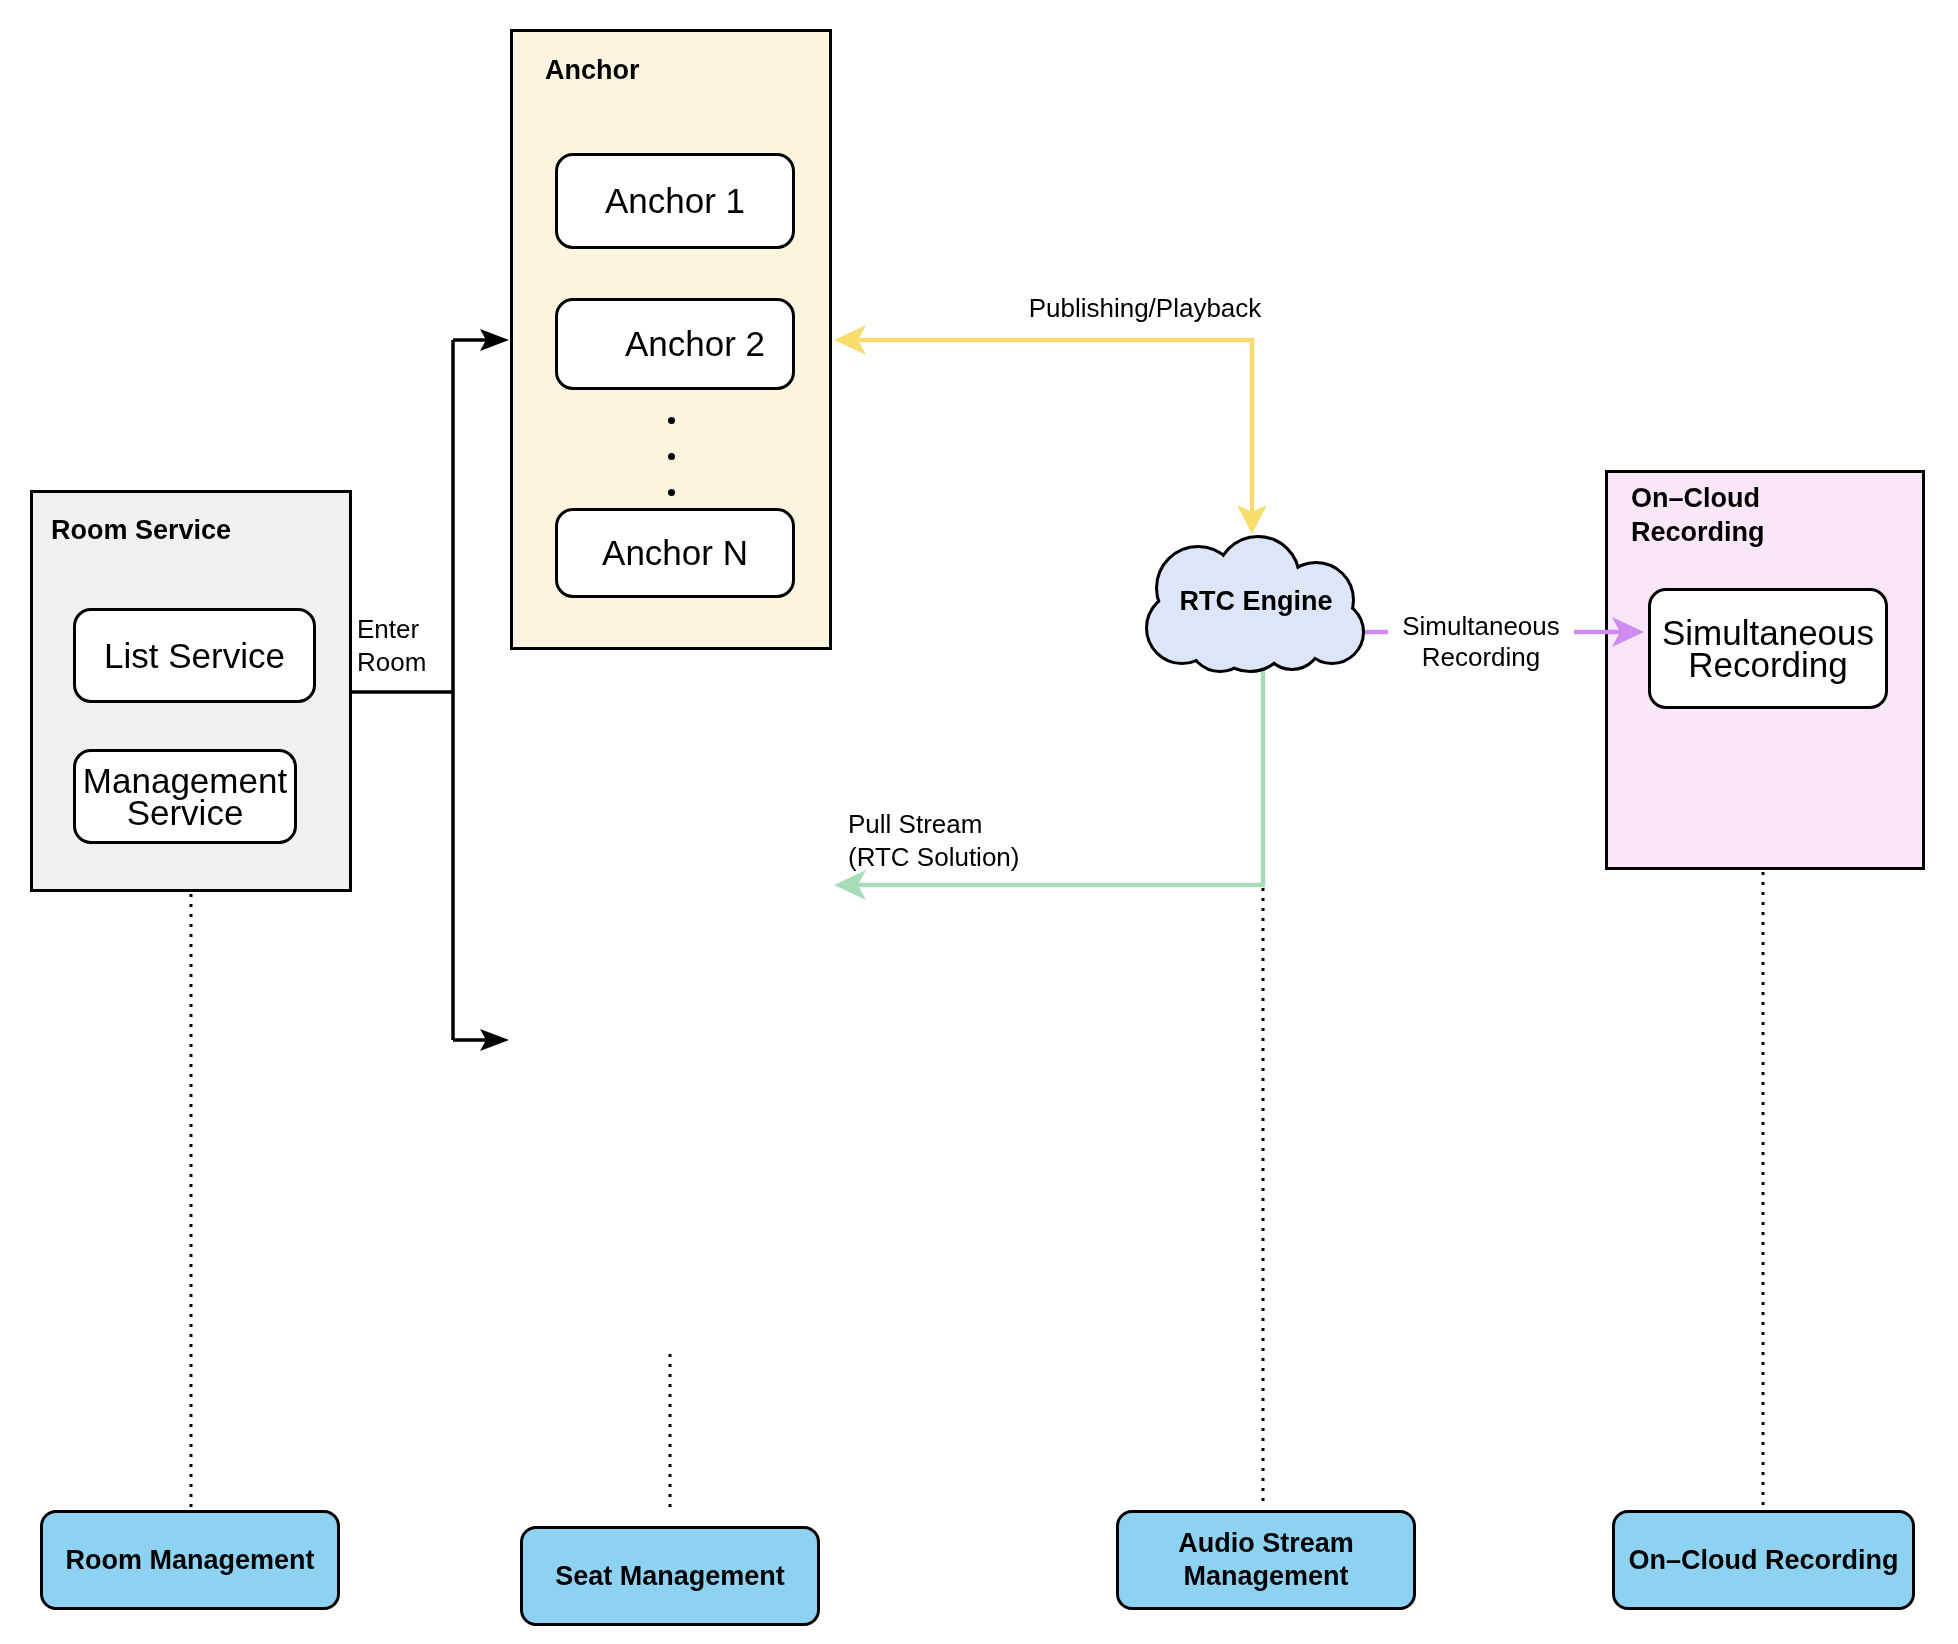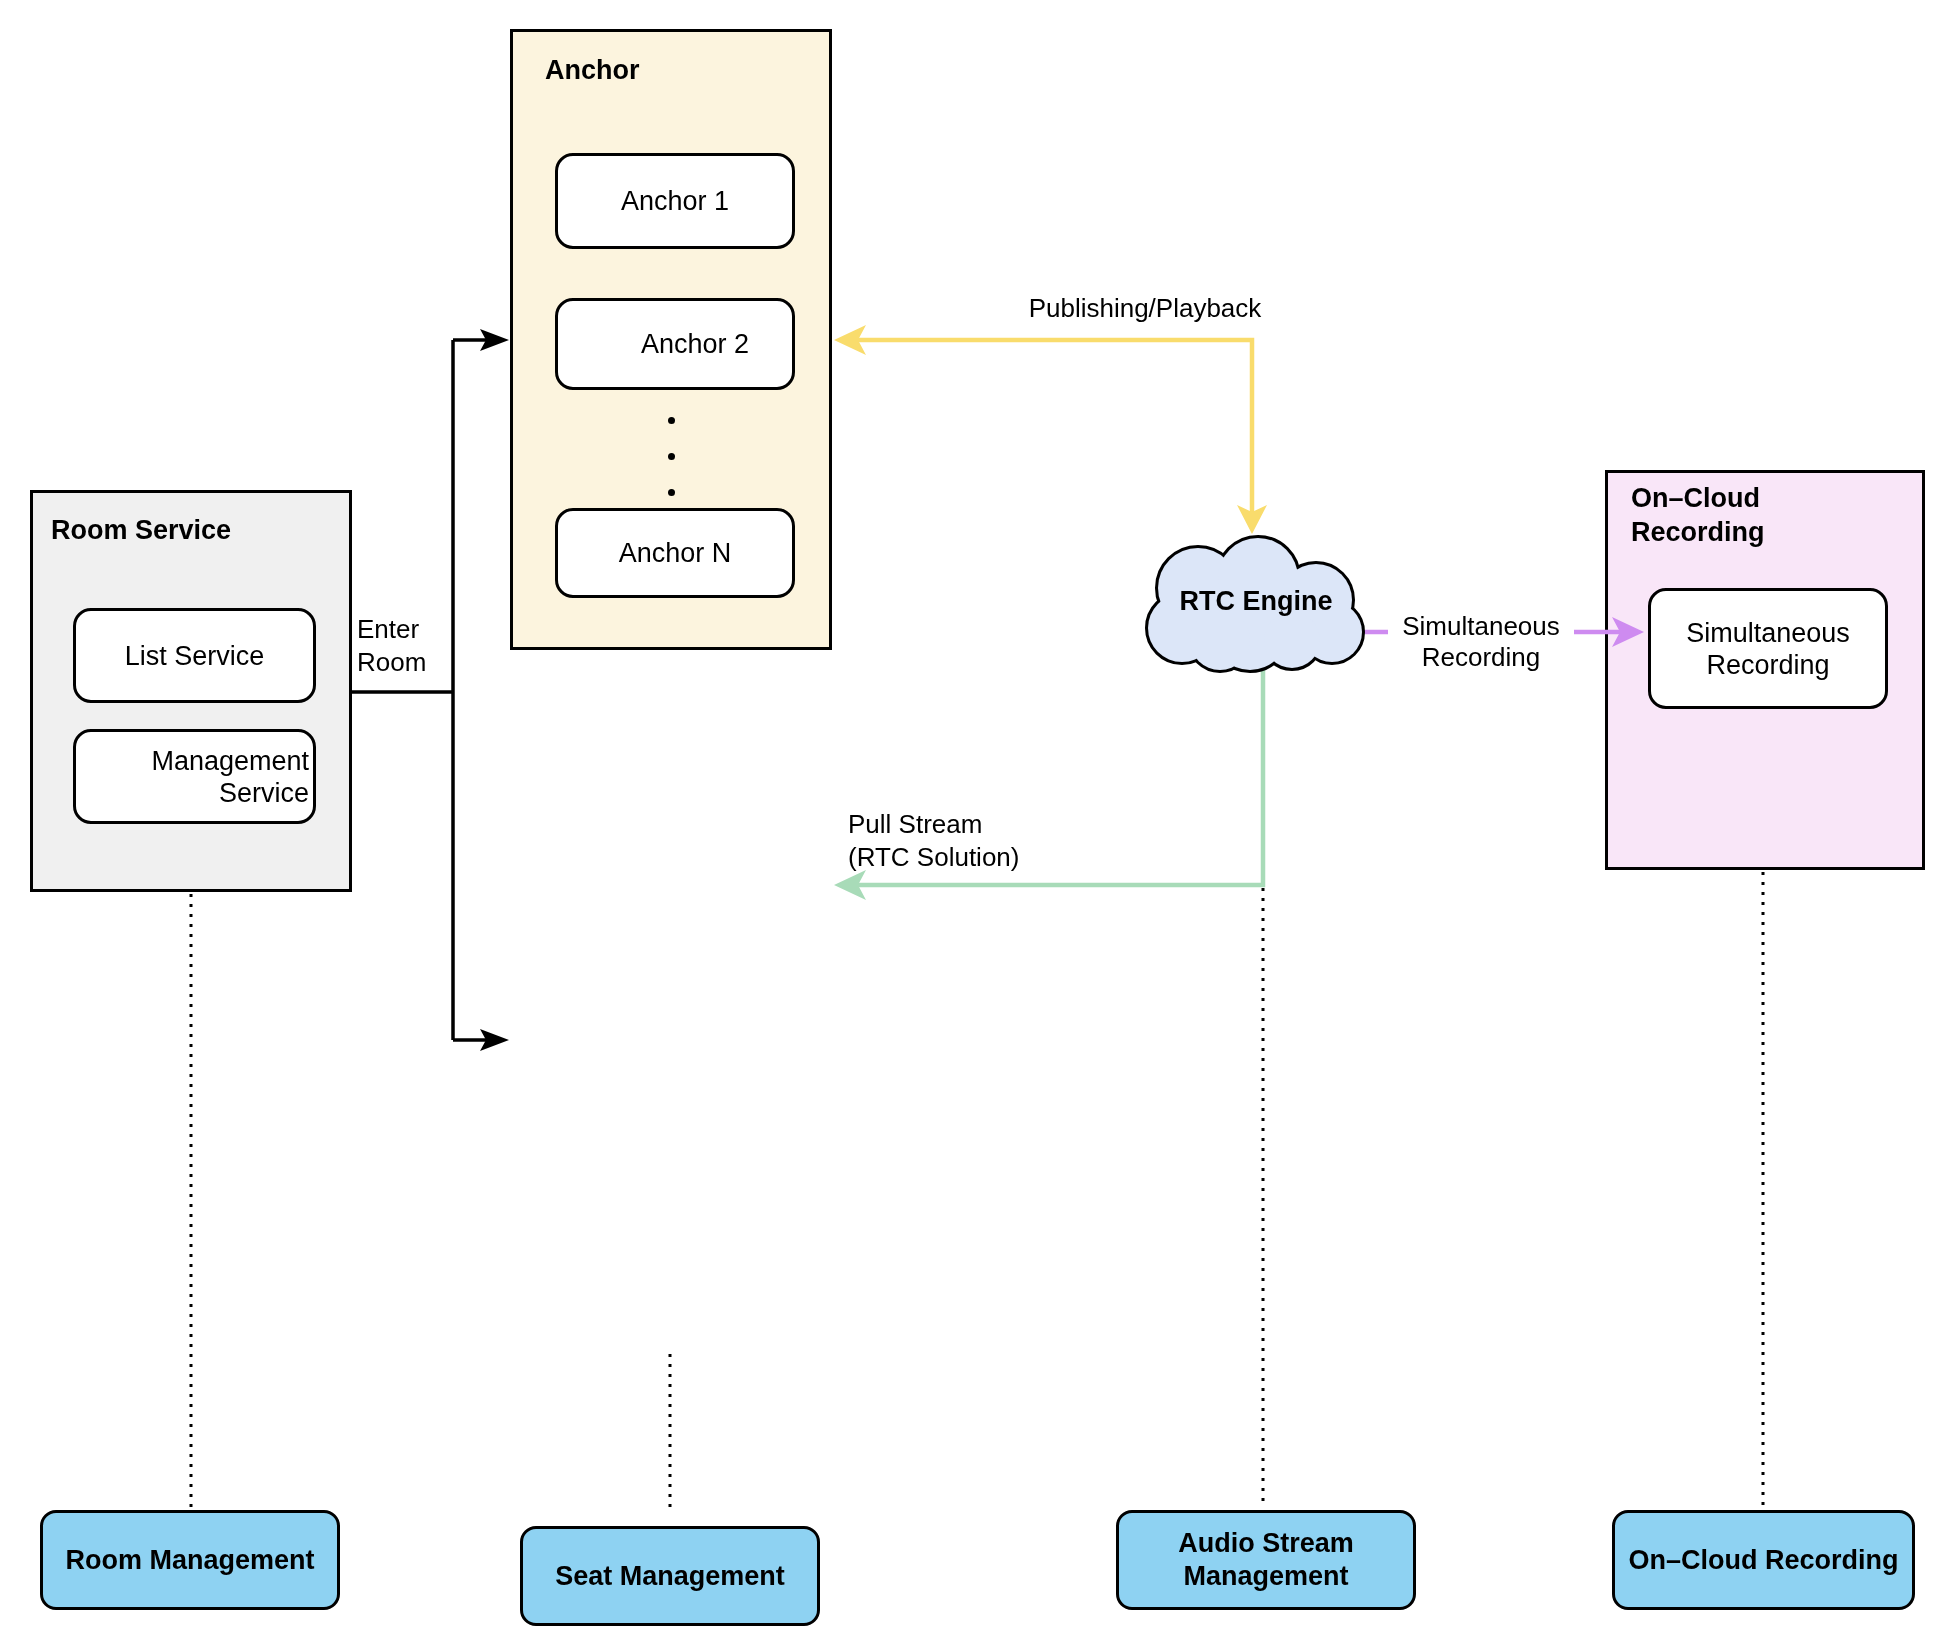--- a/index.html
+++ b/index.html
@@ -13,24 +13,24 @@
   #audience-group{left:510px;top:730px;width:322px;height:622px;background:var(--audience-fill);}
   #recording-group{left:1605px;top:470px;width:320px;height:400px;background:var(--recording-fill);}
   .group-title{position:absolute;font-size:27px;font-weight:bold;line-height:34px;}
   #room-service .group-title{left:18px;top:20px;}
   #anchor-group .group-title{left:32px;top:21px;}
   #audience-group .group-title{left:20px;top:17px;}
   #recording-group .group-title{left:23px;top:8px;width:175px;}
   .node{
     position:absolute;border:3px solid #000;border-radius:18px;background:#fff;
     box-sizing:border-box;display:flex;align-items:center;justify-content:center;
-    text-align:center;font-size:27px;line-height:32px;padding:4px;
+    text-align:center;font-size:35px;line-height:32px;padding:4px;
   }
   #node-list{left:40px;top:115px;width:243px;height:95px;}
-  #node-management{left:40px;top:236px;width:243px;height:95px;text-align:right;}
+  #node-management{left:40px;top:256px;width:224px;height:95px;}
   #node-anchor1{left:42px;top:121px;width:240px;height:96px;}
   #node-anchor2{left:42px;top:266px;width:240px;height:92px;padding-left:44px;}
   #node-anchorN{left:42px;top:476px;width:240px;height:90px;}
   #node-audience1{left:42px;top:115px;width:240px;height:97px;}
   #node-audience2{left:42px;top:265px;width:240px;height:90px;}
   #node-audienceN{left:42px;top:475px;width:240px;height:90px;}
   #node-simrec{left:40px;top:115px;width:240px;height:121px;}
   .vdots{position:absolute;left:0;right:0;display:flex;flex-direction:column;align-items:center;gap:29px;}
   #anchor-group .vdots{top:385px;}
   #audience-group .vdots{top:386px;}

